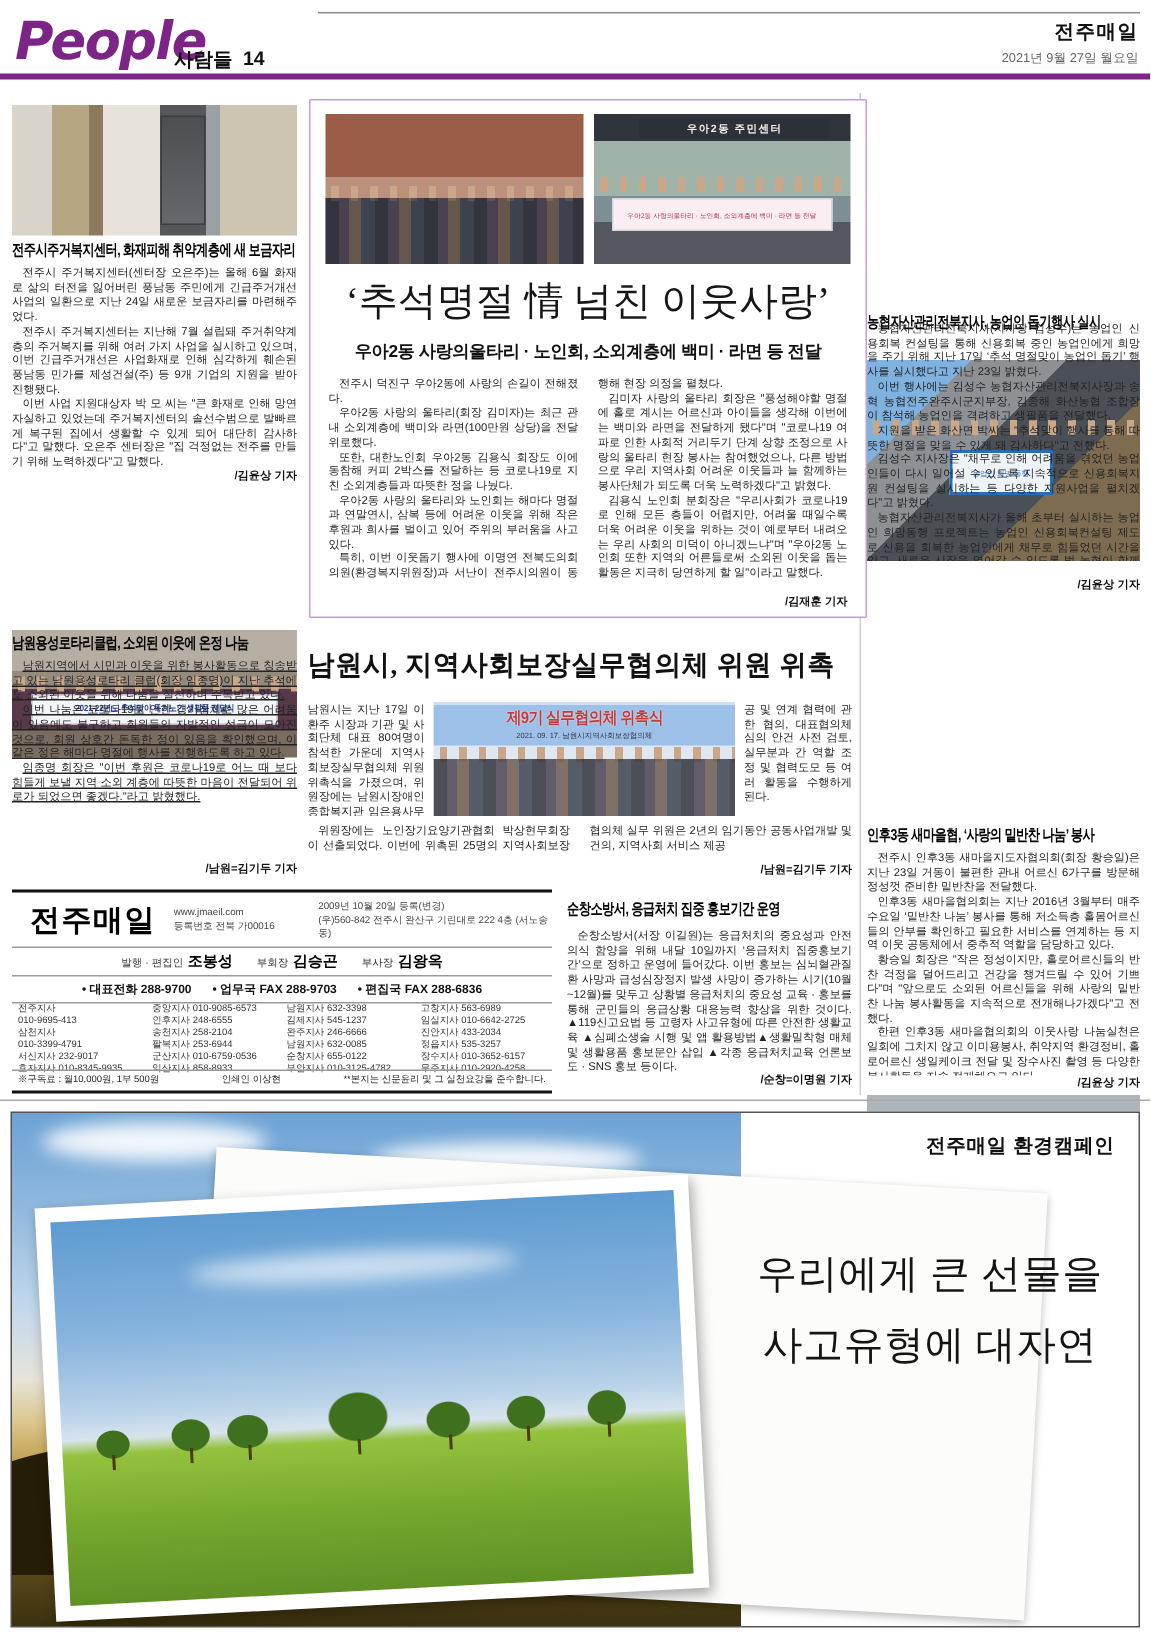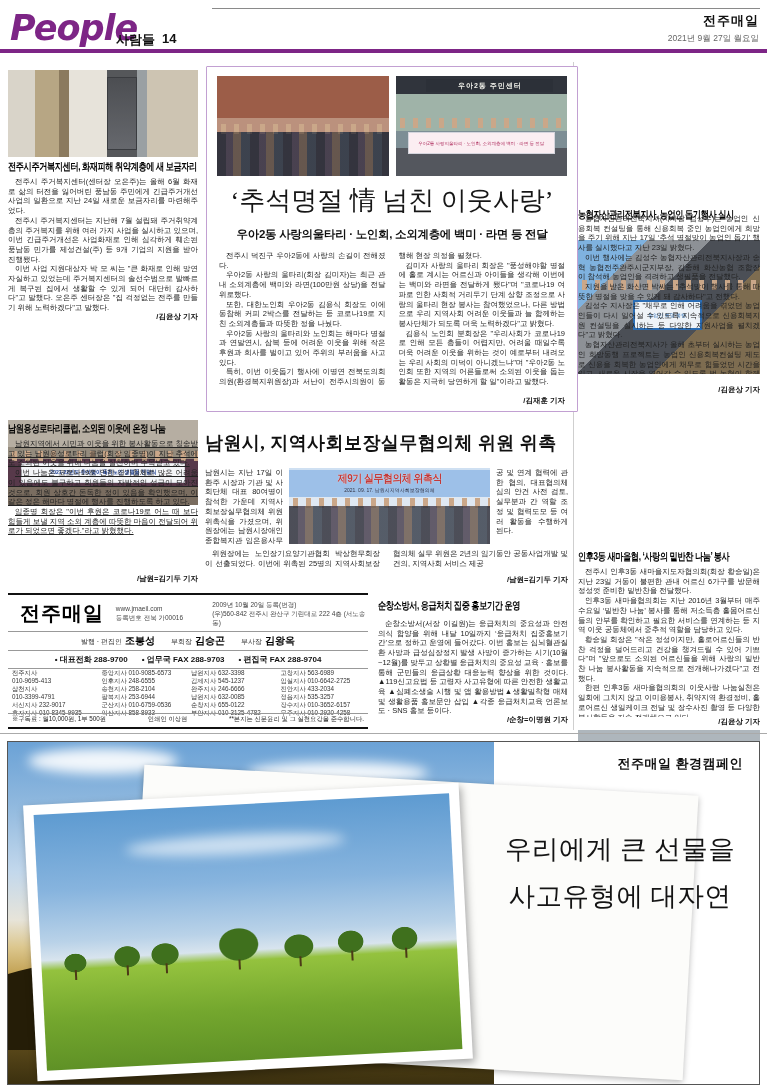--- a/index.html
+++ b/index.html
@@ -242,21 +242,21 @@
     <div class="mh-hr" style="top:36px;"></div>
     <div class="mh-row2">
       <span><span>발행 · 편집인</span><b>조봉성</b></span>
       <span><span>부회장</span><b>김승곤</b></span>
       <span><span>부사장</span><b>김왕옥</b></span>
     </div>
     <div class="mh-hr" style="top:55px;"></div>
     <div class="mh-row3">
       <span>• 대표전화 288-9700</span>
       <span>• 업무국 FAX 288-9703</span>
-      <span>• 편집국 FAX 288-9704</span>
+      <span>• 편집국 FAX 288-6836</span>
     </div>
     <div class="mh-hr" style="top:73px;"></div>
     <div class="mh-row4">
       <div class="mh-bcol">
           <div>전주지사</div>
           <div>010-9695-413</div>
           <div>삼천지사</div>
           <div>010-3399-4791</div>
           <div>서신지사  232-9017</div>
           <div>효자지사  010-8345-9935</div>

